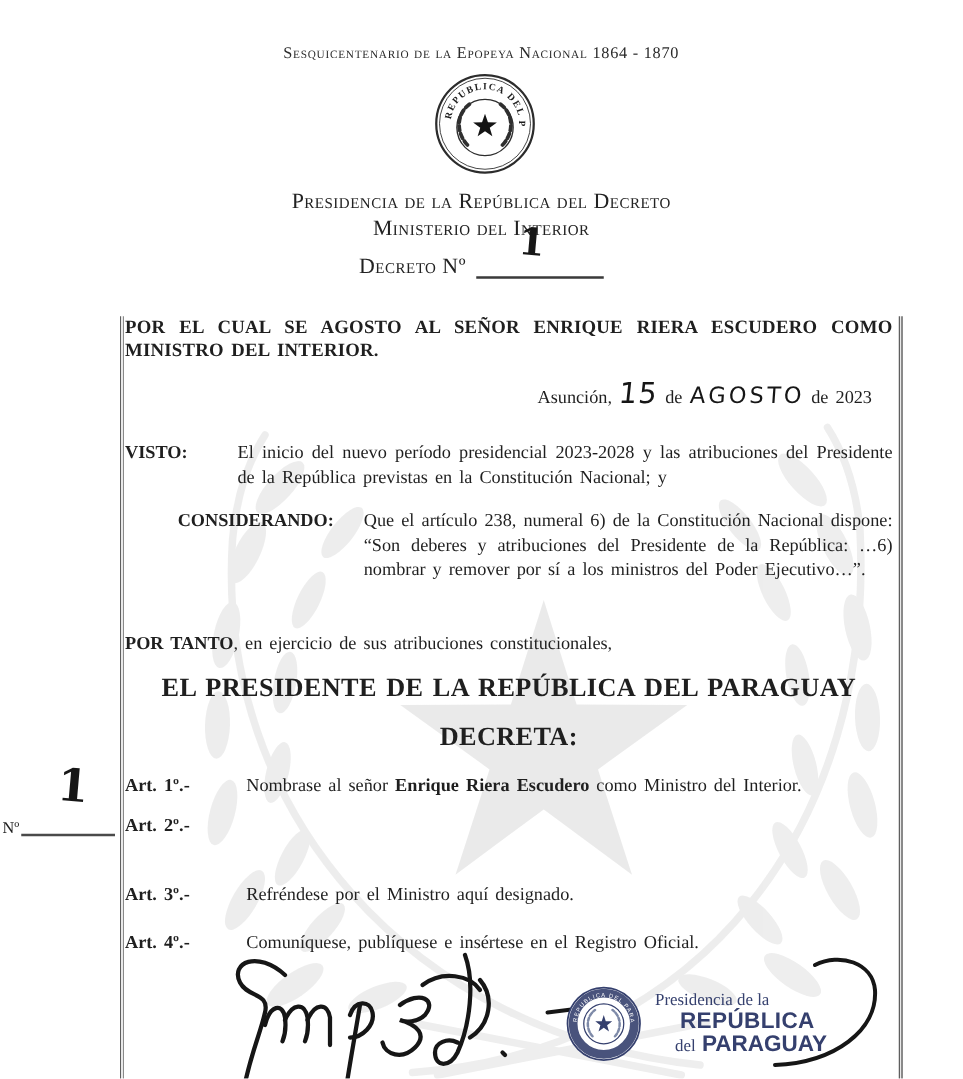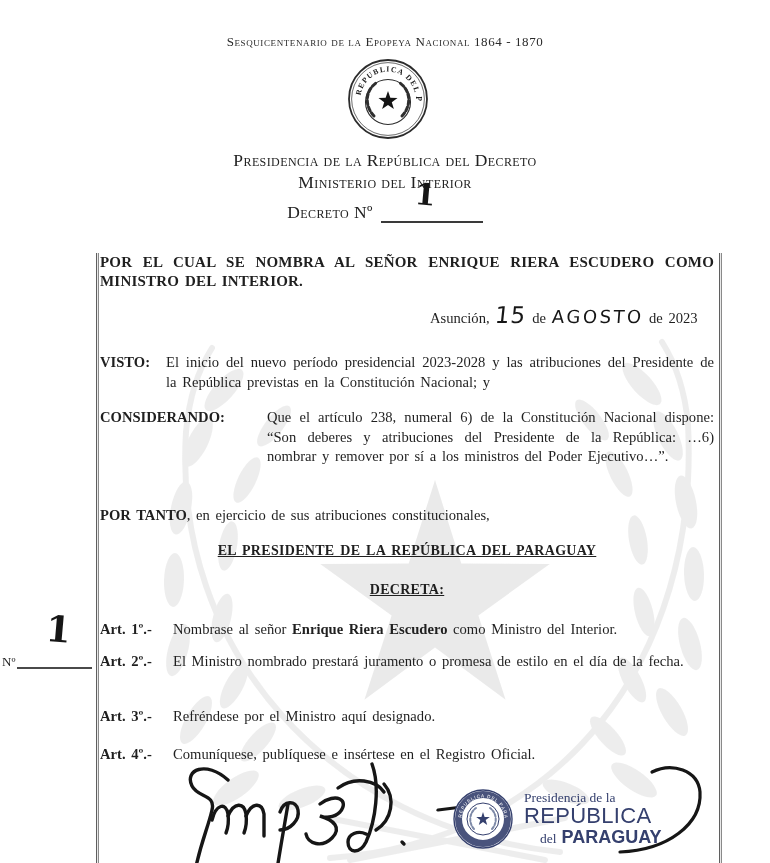--- a/index.html
+++ b/index.html
@@ -54,39 +54,39 @@
   .hw-day { font-size: 23px; display: inline-block; transform: skewX(-6deg); letter-spacing: 1px; }
   .hw-month { font-size: 18px; display: inline-block; transform: skewX(-4deg); letter-spacing: 2.5px; font-weight: 500; }
 
   
   .doc { font-size: 14.6px; line-height: 19.5px; word-spacing: 2px; }
   .bold { font-weight: bold; }
   .title-block {
     left: 100px; width: 614px; font-weight: bold; font-size: 15px;
     line-height: 18.5px; text-align: justify; letter-spacing: 0.2px;
   }
-  .hang { left: 100px; width: 614px; display: flex; }
+  .hang { left: 100px; width: 614px; display: flex; gap: 24px; }
   .hang .lbl { font-weight: bold; flex: 0 0 auto; }
   .hang .txt { flex: 1 1 auto; text-align: justify; }
   .lbl-visto { width: 66px; }
-  .lbl-cons  { width: 167px; }
+  .lbl-cons  { width: 167px; text-align: right; }
   .lbl-art   { width: 73px; }
-  .center-line { font-weight: bold; font-size: 14px; letter-spacing: 0.3px; text-decoration: underline; }
+  .center-line { font-weight: bold; font-size: 21px; letter-spacing: 0.3px; }
 
   
   #margin-no { left: 0; top: 612px; width: 96px; height: 60px; }
   #margin-no .nlabel { position: absolute; left: 2px; bottom: 2px; font-size: 13px; }
   #margin-no .nline  { position: absolute; left: 17px; right: 4px; bottom: 3px; border-bottom: 2px solid #4a4a4a; }
   #margin-no .hw-num { position: absolute; left: 46px; top: -4px; font-size: 36px; }
 
   
   #logo { left: 452px; top: 788px; display: flex; align-items: center; }
   #logo .ltext { margin-left: 10px; color: #35406e; line-height: 1.04; }
   #logo .l1 { font-size: 13.5px; font-family: "Liberation Serif", serif; }
-  #logo .l2 { font-size: 22px; font-family: "Liberation Sans", sans-serif; font-weight: normal; letter-spacing: 0.3px; }
+  #logo .l2 { font-size: 18px; font-family: "Liberation Sans", sans-serif; font-weight: bold; letter-spacing: 0.3px; margin-left: 20px; }
   #logo .l3 { font-size: 18px; font-family: "Liberation Sans", sans-serif; font-weight: bold; margin-left: 16px; }
   #logo .l3 .small { font-size: 13.5px; font-family: "Liberation Serif", serif; font-weight: normal; }
 
   svg { display: block; }
 </style>
 </head>
 <body>
 
 <div id="page">
 
@@ -155,21 +155,21 @@
   <div class="abs center inst" style="top:150px">Presidencia de la República del Decreto</div>
   <div class="abs center inst" style="top:172px">Ministerio del Interior</div>
 
   <div class="abs decreto-row" style="top:197px; height:26px">
     <span class="inst">Decreto Nº</span>
       <span class="fill-line">
         <span id="decree-num" class="hw hw-num">1</span>
       </span>
   </div>
 
-  <div class="abs title-block doc" style="top:253px">POR EL CUAL SE NOMBRA AL SEÑOR ENRIQUE RIERA ESCUDERO COMO MINISTRO DEL INTERIOR.</div>
+  <div class="abs title-block doc" style="top:253px">POR EL CUAL SE AGOSTO AL SEÑOR ENRIQUE RIERA ESCUDERO COMO MINISTRO DEL INTERIOR.</div>
 
   <div class="abs doc" style="left:430px; top:306px; width:284px">
     <span>Asunción,</span>
     <span class="hw hw-day">15</span>
     <span>de</span>
     <span class="hw hw-month">AGOSTO</span>
     <span>de 2023</span>
   </div>
 
   <div class="abs hang doc" style="top:353px">
@@ -190,21 +190,20 @@
 
   <div class="abs center-line doc" style="left:100px; top:580px; width:614px; text-align:center">DECRETA:</div>
 
   <div class="abs hang doc" style="top:620px">
     <span class="lbl lbl-art">Art. 1º.-</span>
     <span class="txt" style="text-align:left"><span>Nombrase al señor </span><span class="bold">Enrique Riera Escudero</span><span> como Ministro del Interior.</span></span>
   </div>
 
   <div class="abs hang doc" style="top:652px">
     <span class="lbl lbl-art">Art. 2º.-</span>
-    <span class="txt">El Ministro nombrado prestará juramento o promesa de estilo en el día de la fecha.</span>
   </div>
 
   <div class="abs hang doc" style="top:707px">
     <span class="lbl lbl-art">Art. 3º.-</span>
     <span class="txt" style="text-align:left">Refréndese por el Ministro aquí designado.</span>
   </div>
 
   <div class="abs hang doc" style="top:745px">
     <span class="lbl lbl-art">Art. 4º.-</span>
     <span class="txt" style="text-align:left">Comuníquese, publíquese e insértese en el Registro Oficial.</span>

